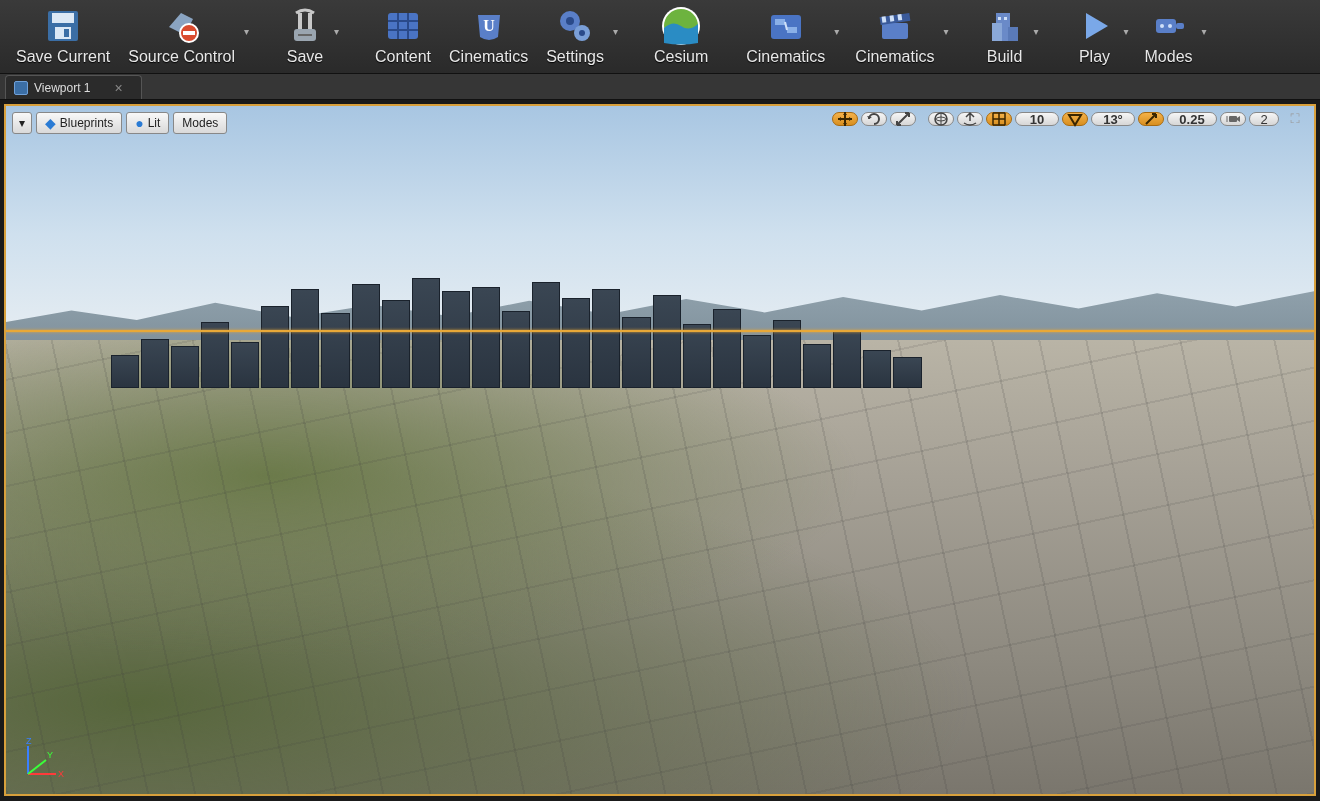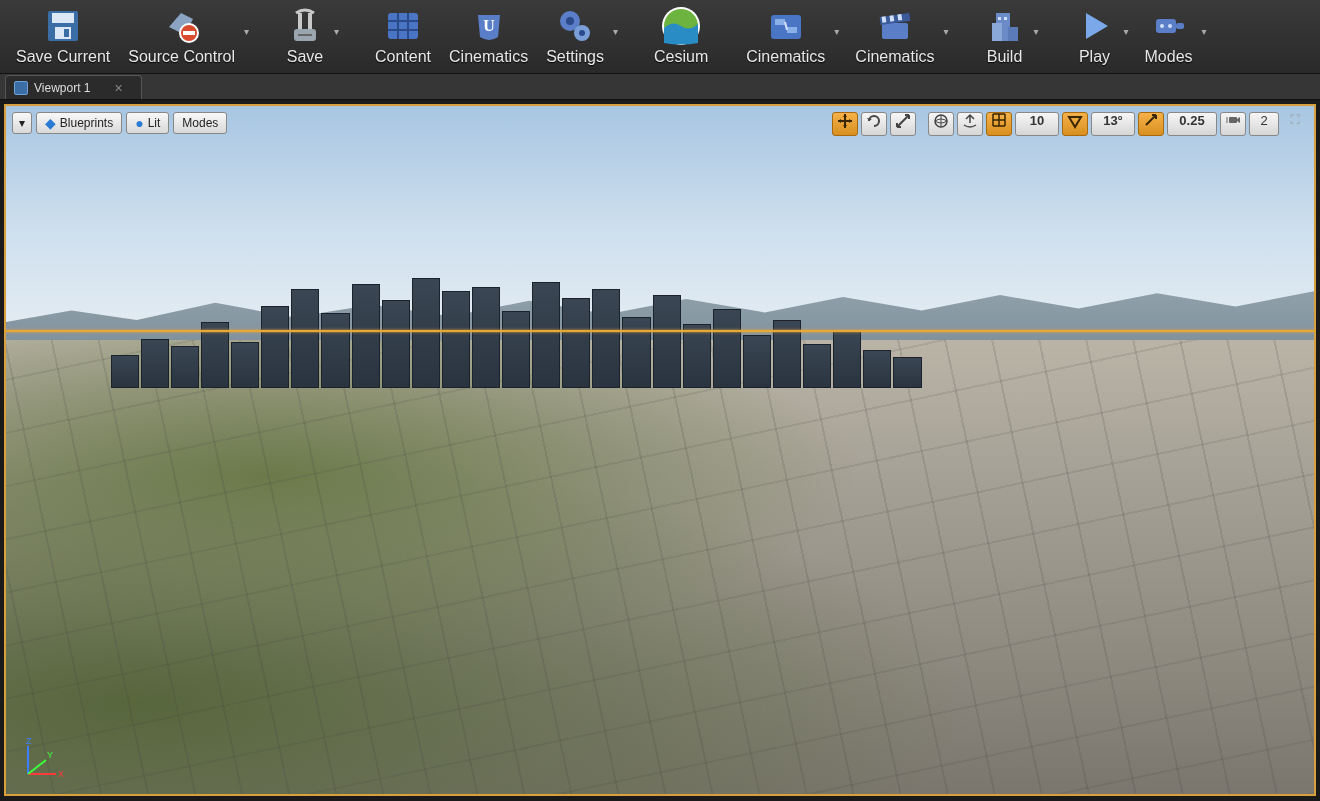--- a/index.html
+++ b/index.html
@@ -130,24 +130,24 @@
   font-size: 12px;
   cursor: pointer;
 }
 .vp-btn.icon-only { padding: 0 6px; }
 .vp-btn .blu { color: #2a7bd4; font-size: 14px; line-height: 1; }
 
 .vp-controls-right {
   position: absolute; top: 6px; right: 6px; display: flex; gap: 3px; align-items: center;
 }
 .sq {
-  width: 26px; height: 24px;
+  width: 26px; height: 14px;
   background: linear-gradient(#f6f6f6, #d6d6d6);
-  border: 1px solid #888; border-radius: 3px;
-  display: flex; align-items: flex-start; justify-content: center;
+  border: 1px solid #888; border-radius: 9px;
+  display: flex; align-items: center; justify-content: center;
   color: #333; font-size: 13px; cursor: pointer;
 }
 .sq.orange { background: linear-gradient(#f5b24a, #d88f1f); border-color: #a86a10; color: #3a2600; }
 .sq.wide { width: 44px; font-weight: 600; }
 .axis-gizmo {
   position: absolute; left: 10px; bottom: 10px; width: 50px; height: 50px;
 }
 </style>
 </head>
 <body>

